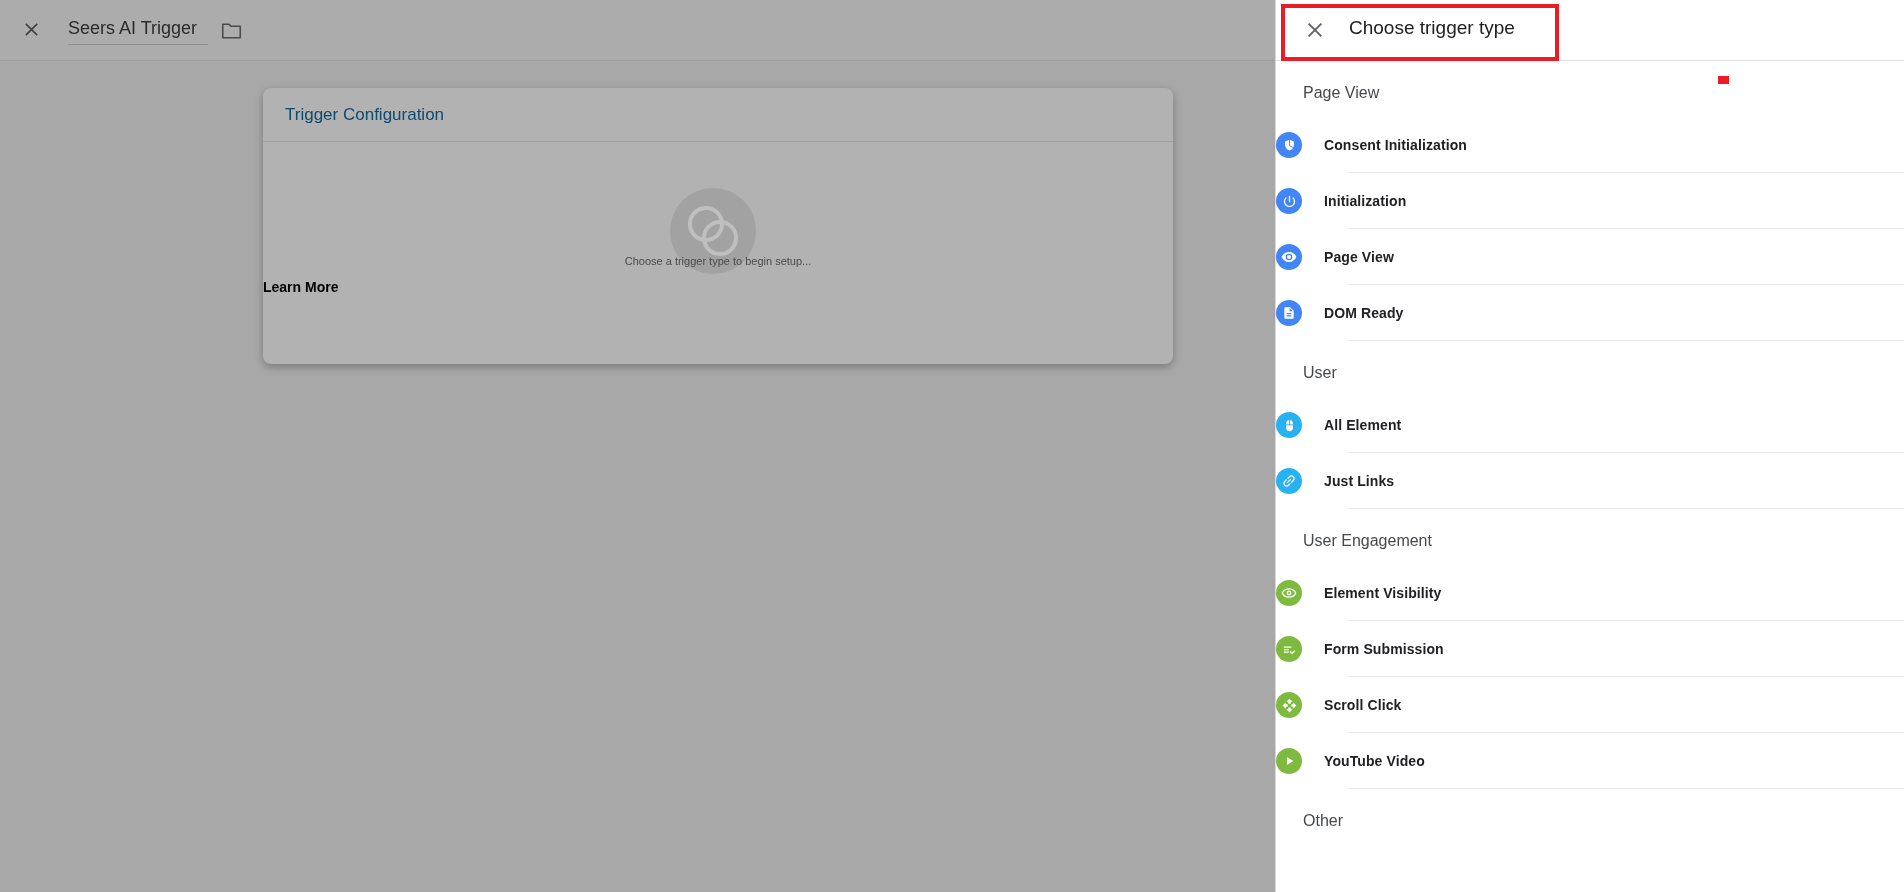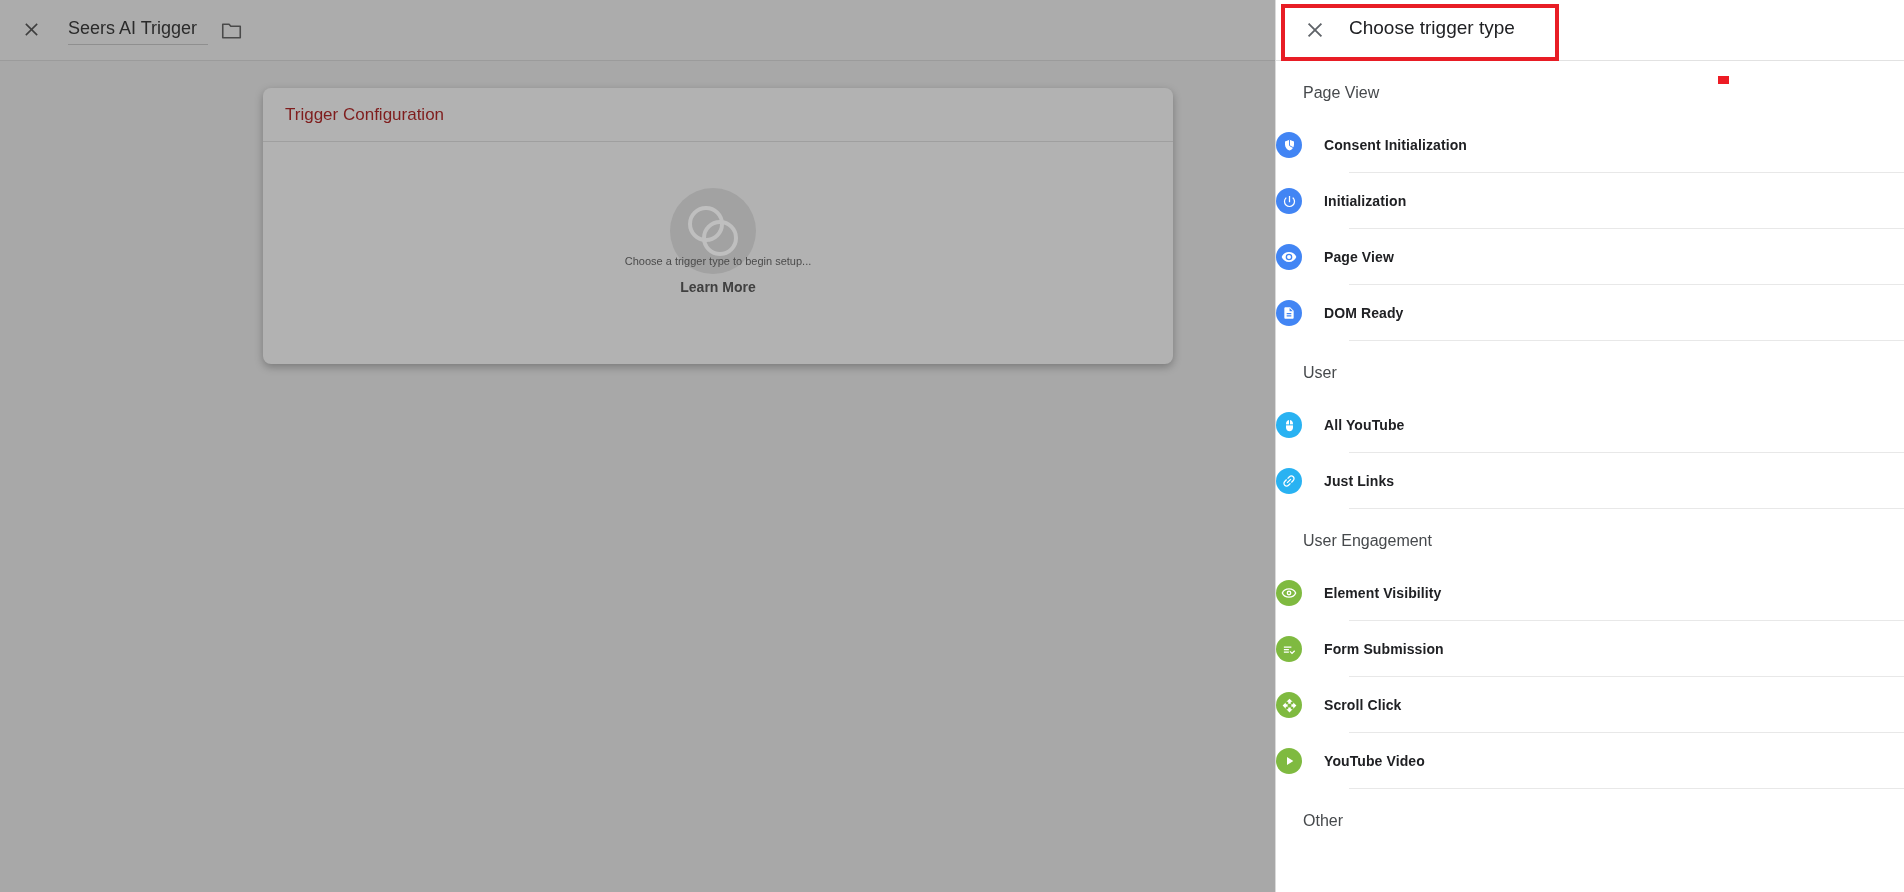--- a/index.html
+++ b/index.html
@@ -16,25 +16,25 @@
   .tb-close { position:absolute; left:23px; top:21px; width:17px; height:17px; cursor:pointer; }
   .tb-title { position:absolute; left:68px; top:18px; font-size:18px; color:#2b2b2b; padding-bottom:5px; border-bottom:1px solid #8f8f8f; min-width:140px; }
   .tb-folder { position:absolute; left:221px; top:21px; width:21px; height:18px; cursor:pointer; }
 
   .config-card {
     position:absolute; left:263px; top:88px; width:910px; height:276px;
     background:#b2b2b2; border-radius:8px;
     box-shadow:0 3px 8px rgba(0,0,0,.28);
   }
   .card-header { height:54px; border-bottom:1px solid #9f9f9f; display:flex; align-items:center; padding-left:22px; }
-  .card-title { font-size:17px; color:#7f1d1d; }
+  .card-title { font-size:17px; color:#0c4a6e; }
   .card-body { position:relative; height:221px; }
   .ph-circle { position:absolute; left:407px; top:46px; width:86px; height:86px; border-radius:50%; background:#a2a2a2; }
   .ph-caption { position:absolute; left:0; top:113px; width:100%; text-align:center; font-size:11px; color:#4b4b4b; }
-  .learn-more { position:absolute; left:0; top:137px; width:100%; text-align:center; font-size:14px; font-weight:bold; color:#404040; cursor:pointer; }
+  .learn-more { position:absolute; left:0; top:137px; width:100%; text-align:left; font-size:14px; font-weight:bold; color:#000000; cursor:pointer; }
 
   
   .panel { position:absolute; left:1275px; top:0; width:697px; height:892px; background:#ffffff; border-left:1px solid #dadada; }
   .panel-header { position:relative; height:61px; border-bottom:1px solid #e2e2e2; background:#fff; }
   .ph-close { position:absolute; left:28px; top:19px; width:22px; height:22px; cursor:pointer; }
   .panel-title { position:absolute; left:73px; top:17px; font-size:19px; color:#202124; }
   .ph-search { position:absolute; right:15px; top:17px; width:24px; height:24px; cursor:pointer; }
 
   .annotation-box { position:absolute; left:5px; top:4px; width:278px; height:57px; border:4px solid #e81d25; z-index:5; pointer-events:none; }
   .annotation-marker { position:absolute; left:442px; top:76px; width:11px; height:8px; background:#ed1c24; z-index:5; pointer-events:none; }
@@ -129,21 +129,21 @@
         <span class="row-label">DOM Ready</span>
       </div>
       <div class="section-title">User</div>
       <div class="trigger-row">
         <span class="row-circle" style="background: rgb(41, 178, 242);">
           <svg width="15" height="15" viewBox="0 0 24 24">
             <path d="M12 3c-3.1 0-5.6 2.5-5.6 5.6v6.8c0 3.1 2.5 5.6 5.6 5.6s5.6-2.5 5.6-5.6V8.6C17.6 5.5 15.1 3 12 3z" fill="#fff"></path>
             <path d="M12 3v8M6.4 11h11.2" stroke="#29b2f2" stroke-width="1.6" fill="none"></path>
           </svg>
         </span>
-        <span class="row-label">All YouTube</span>
+        <span class="row-label">All Element</span>
       </div>
       <div class="trigger-row">
         <span class="row-circle" style="background: rgb(41, 178, 242);">
           <svg width="16" height="16" viewBox="0 0 24 24">
             <g transform="rotate(-45 12 12)">
               <path d="M3.9 12c0-1.71 1.39-3.1 3.1-3.1h4V7H7c-2.76 0-5 2.24-5 5s2.24 5 5 5h4v-1.9H7c-1.71 0-3.1-1.39-3.1-3.1zM8 13h8v-2H8v2zm9-6h-4v1.9h4c1.71 0 3.1 1.39 3.1 3.1s-1.39 3.1-3.1 3.1h-4V17h4c2.76 0 5-2.24 5-5s-2.24-5-5-5z" fill="#fff"></path>
             </g>
           </svg>
         </span>
         <span class="row-label">Just Links</span>

